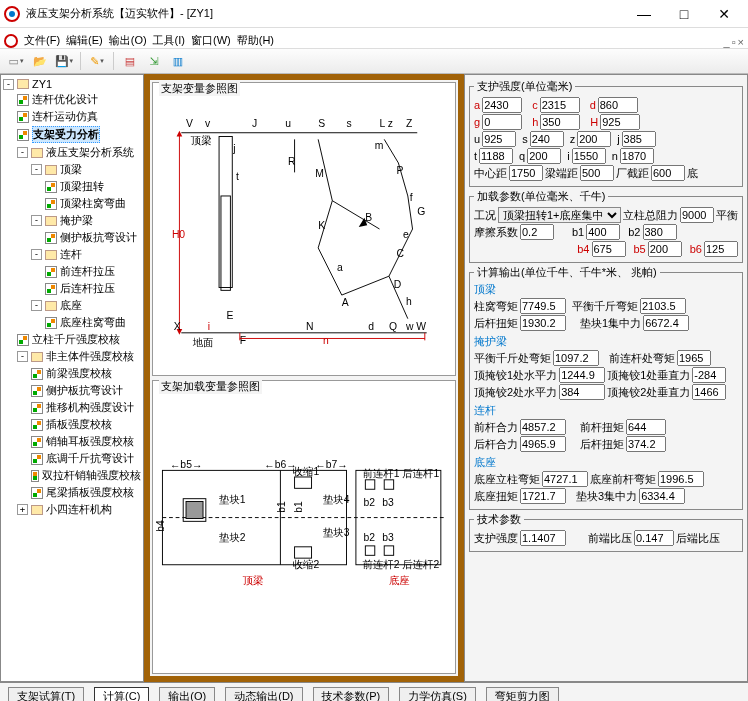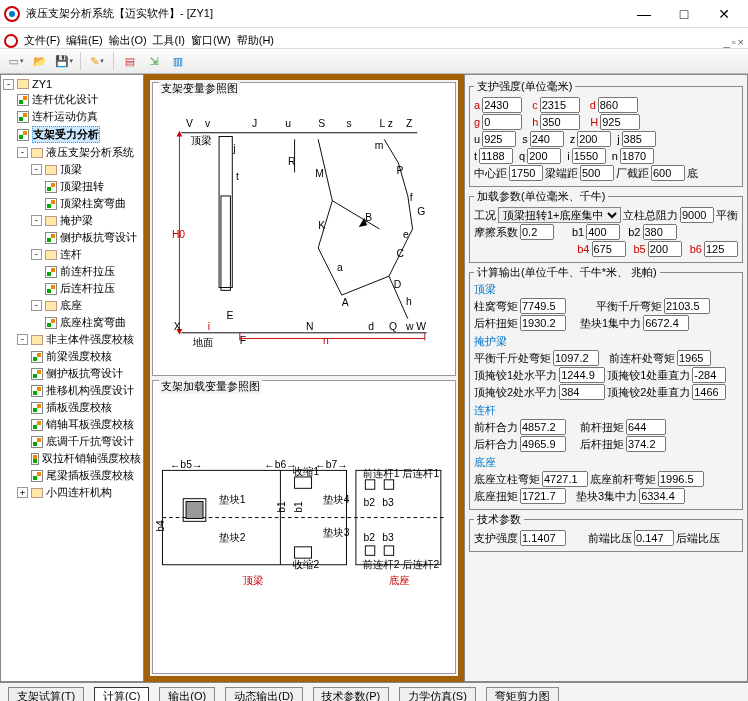--- a/index.html
+++ b/index.html
@@ -142,20 +142,24 @@
         <span>后连杆拉压</span>
       </div>
     <div class="node ind2">
         <span class="exp">-</span>
         <span class="book"></span>
         <span>底座</span>
       </div>
     <div class="node ind3">
         <span class="page"></span>
         <span>底座柱窝弯曲</span>
+      </div>
+    <div class="node ind1">
+        <span class="page"></span>
+        <span>立柱千斤强度校核</span>
       </div>
     <div class="node ind1">
         <span class="exp">-</span>
         <span class="book"></span>
         <span>非主体件强度校核</span>
       </div>
     <div class="node ind2">
         <span class="page"></span>
         <span>前梁强度校核</span>
       </div>
@@ -374,21 +378,21 @@
             <input class="w34" value="125" style="">
           </div>
       </fieldset>
 
       <fieldset>
           <legend>计算输出(单位千牛、千牛*米、 兆帕)</legend>
         <div class="blue">顶梁</div>
         <div class="row">
             <label>柱窝弯矩</label>
             <input class="w46" value="7749.5" style="">
-            <label style="margin-left:28px">平衡千斤弯矩</label>
+            <label style="margin-left:4px">平衡千斤弯矩</label>
             <input class="w46" value="2103.5" style="">
           </div>
         <div class="row">
             <label>后杆扭矩</label>
             <input class="w46" value="1930.2" style="">
             <label style="margin-left:12px">垫块1集中力</label>
             <input class="w46" value="6672.4" style="">
           </div>
         <div class="blue" style="margin-top:3px">掩护梁</div>
         <div class="row">

